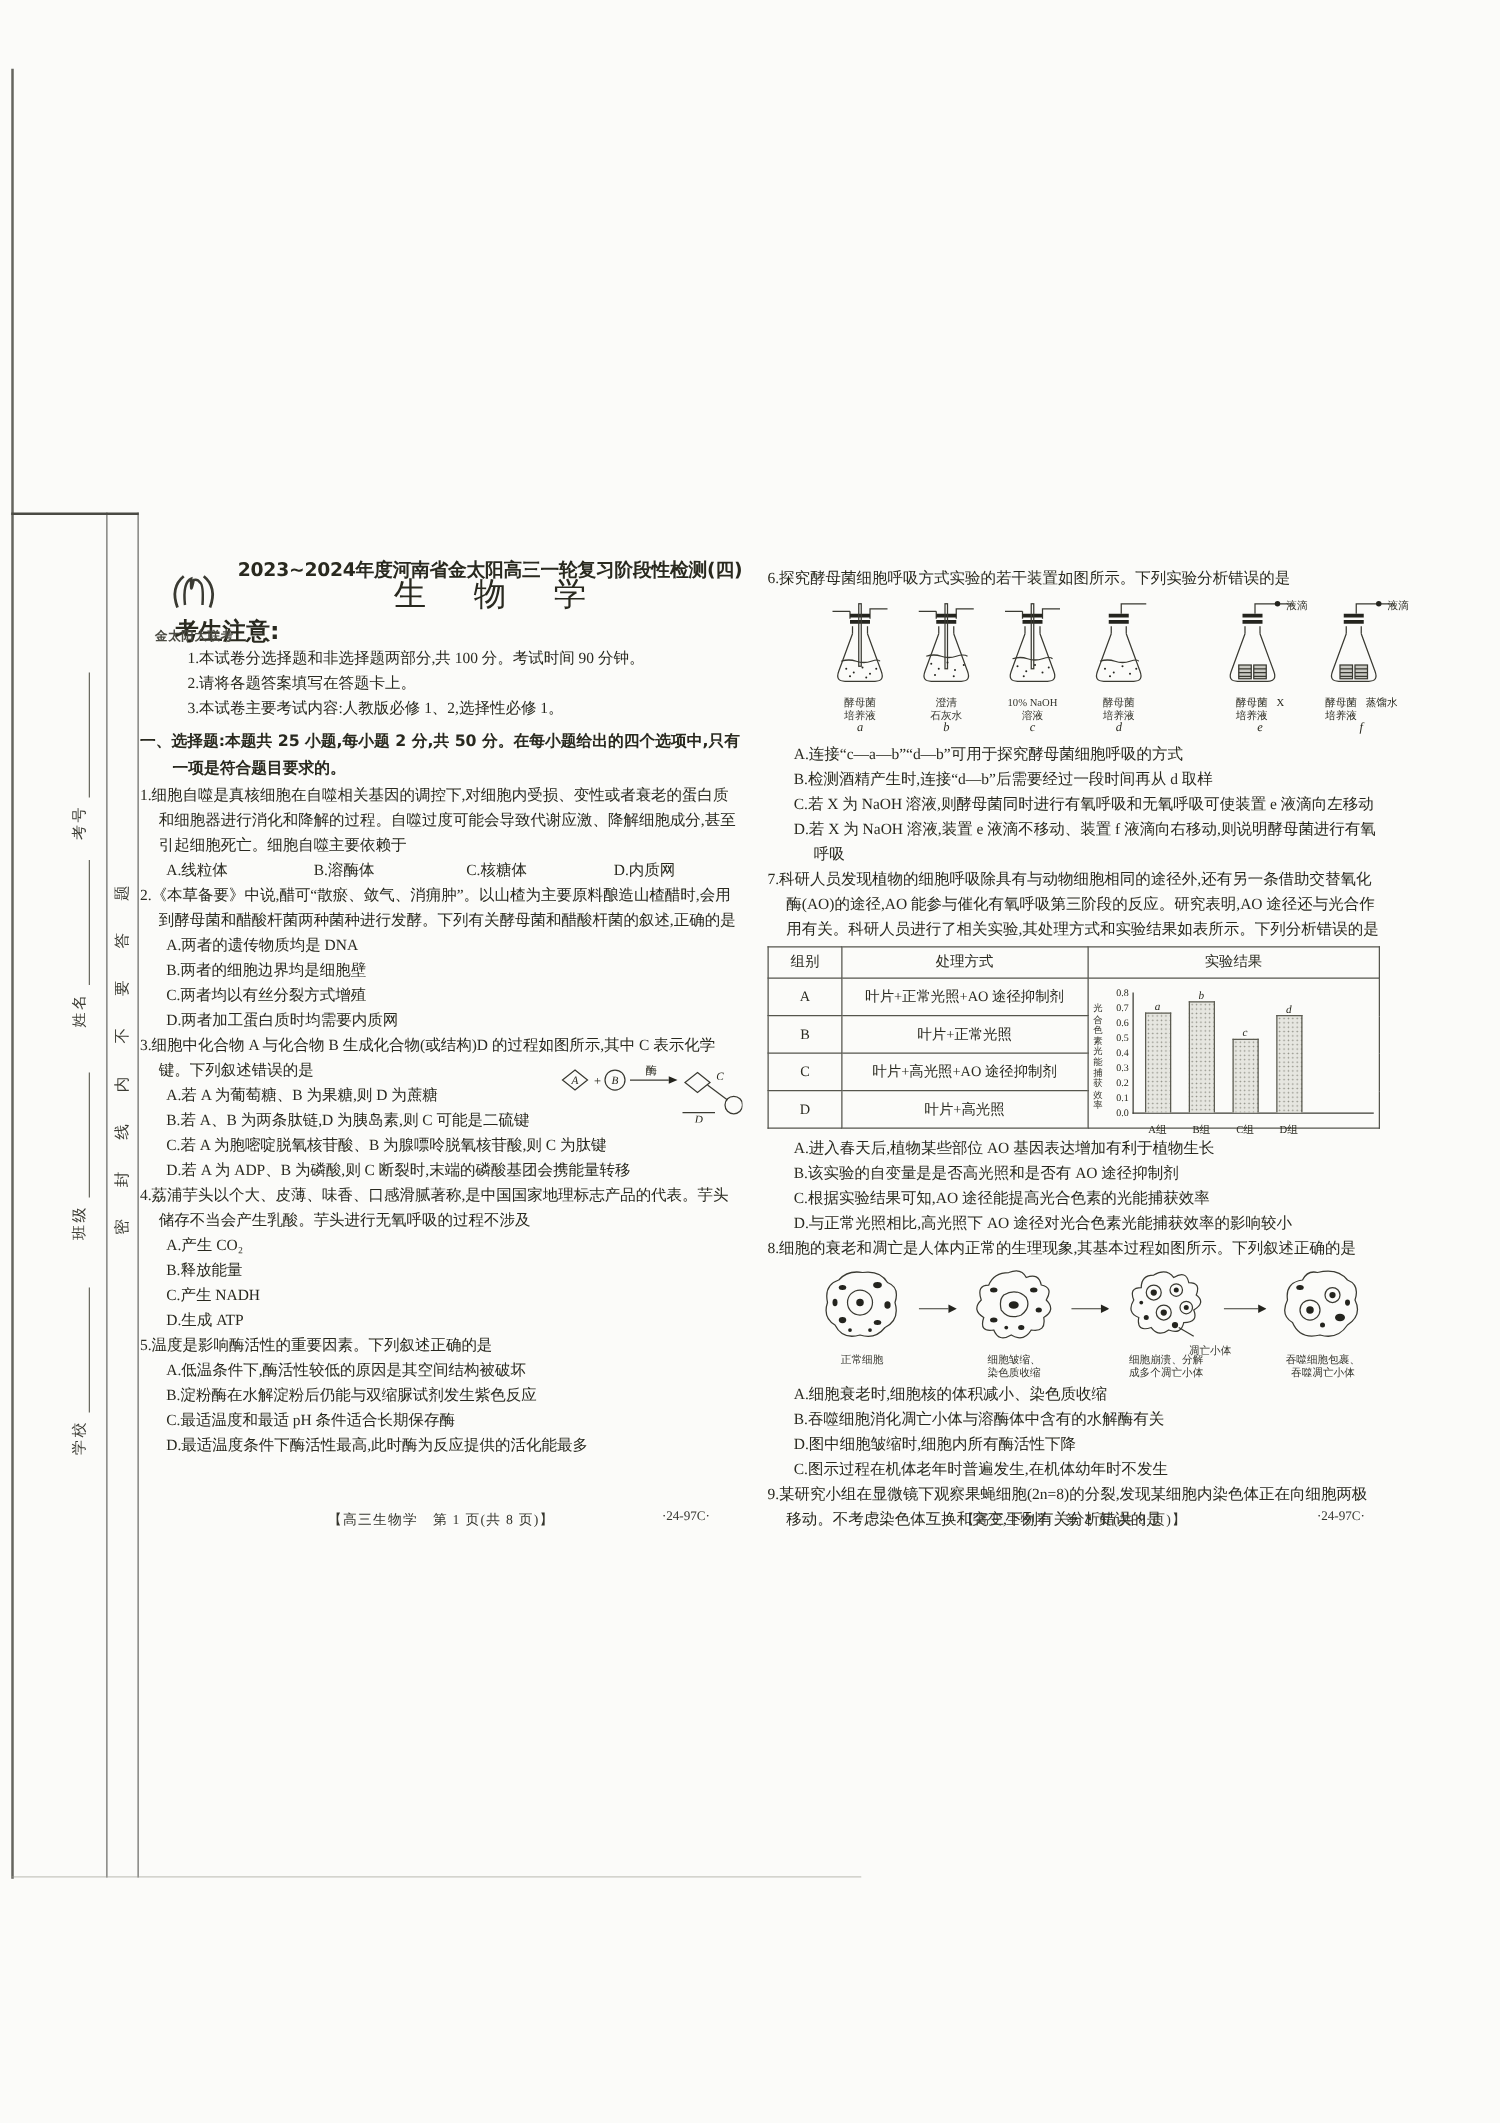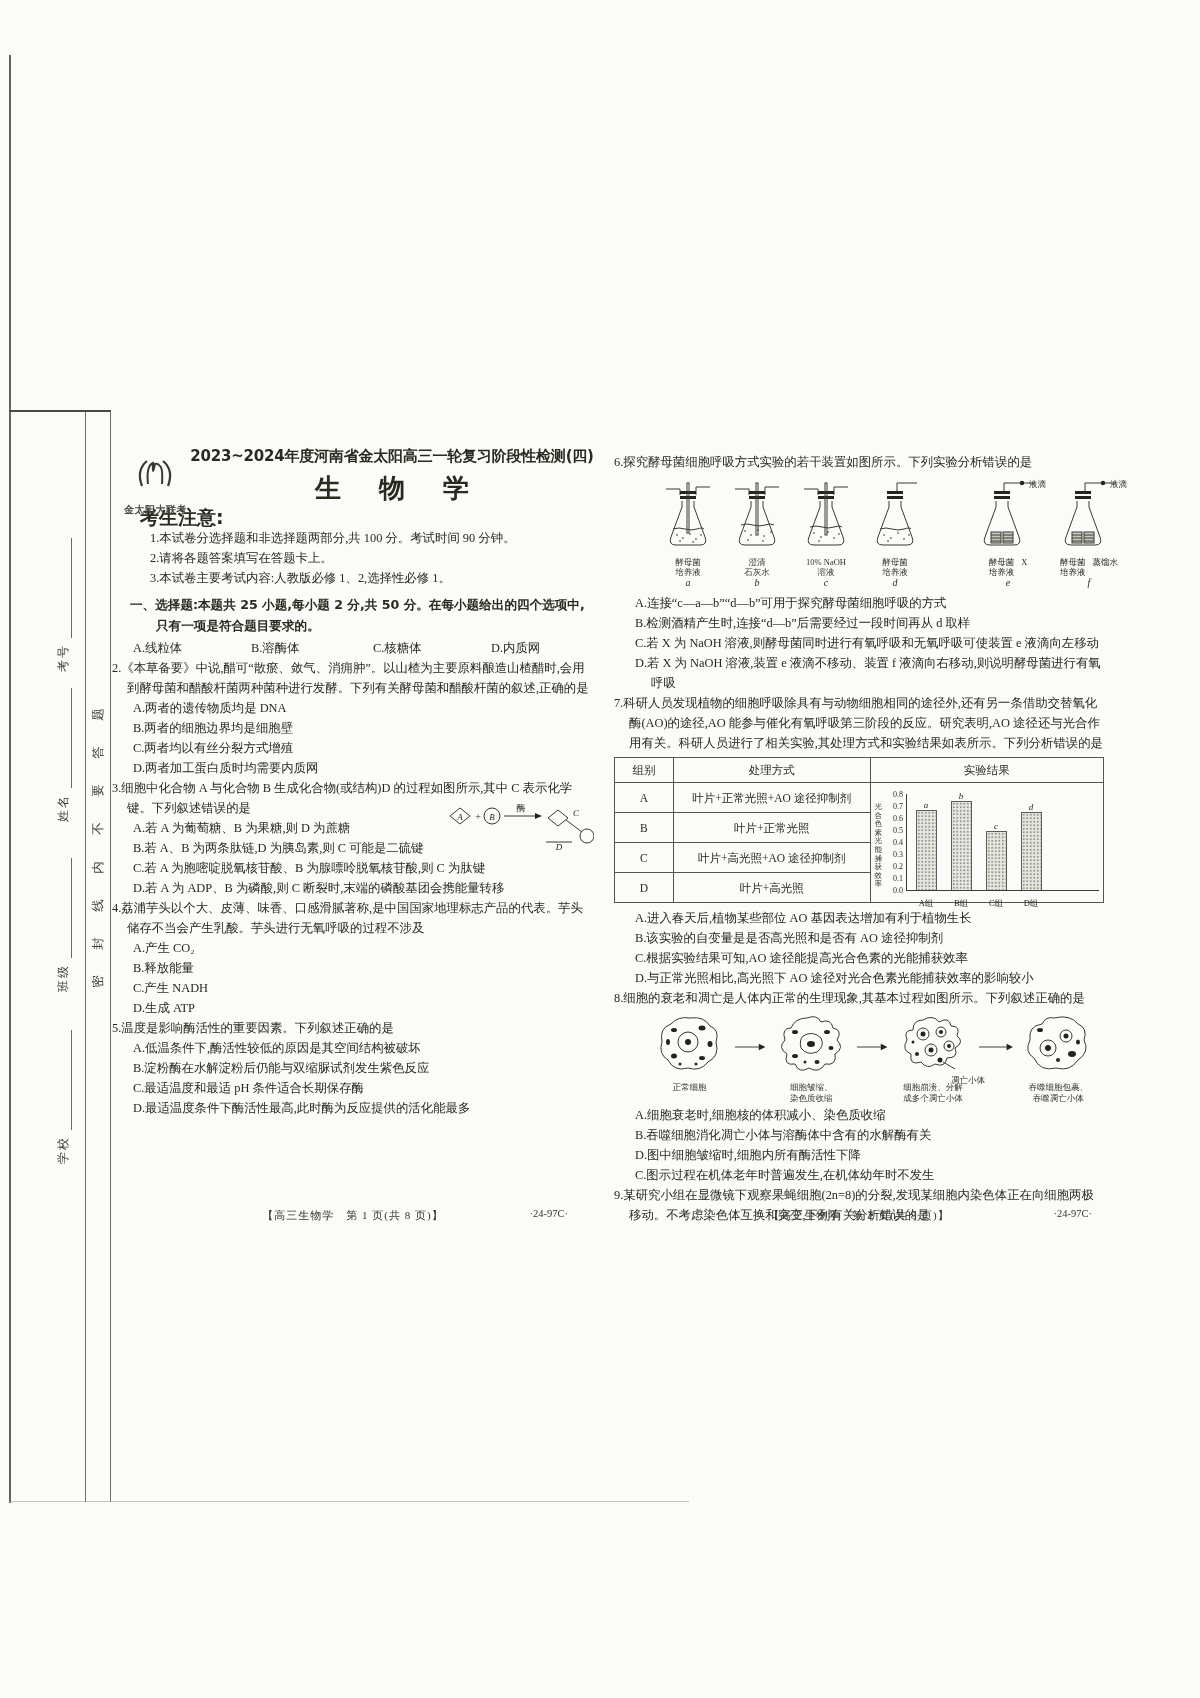--- a/index.html
+++ b/index.html
@@ -27,29 +27,29 @@
   
   .page{position:absolute;font-size:12.4px;line-height:20px;}
   #page1{left:112px;top:446px;width:482px;}
   #page2{left:614px;top:452px;width:490px;}
   
   .hdr{position:relative;margin-bottom:8px;}
   .logo{position:absolute;left:12px;top:8px;width:62px;text-align:center;color:#4a4a42;}
   .logo-text{font-family:"DejaVu Sans","Liberation Sans",sans-serif;font-size:10px;font-weight:bold;letter-spacing:0.5px;white-space:nowrap;}
   .titles{margin-left:78px;text-align:center;}
   .title1{font-family:"DejaVu Sans","Liberation Sans",sans-serif;font-weight:bold;font-size:15px;letter-spacing:-0.2px;white-space:nowrap;text-align:center;}
-  .title2{font-family:"DejaVu Sans","Liberation Sans",sans-serif;font-weight:bold;font-size:26px;margin-top:12px;}
+  .title2{font-family:"DejaVu Sans","Liberation Sans",sans-serif;font-weight:normal;font-size:26px;margin-top:0;}
   .title2 span{letter-spacing:38px;margin-right:-38px;}
   
   .notice{margin:8px 0 6px 28px;}
   .notice-title{font-family:"DejaVu Sans","Liberation Sans",sans-serif;font-weight:bold;font-size:19px;line-height:22px;}
   .notice-item{margin-left:10px;line-height:20px;}
   
   .sect{font-family:"DejaVu Sans","Liberation Sans",sans-serif;font-weight:bold;font-size:12.6px;line-height:21px;
-        text-indent:-26px;padding-left:44px;margin:6px 0 2px 0;}
+        text-indent:-26px;padding-left:26px;margin:6px 0 2px 0;}
   
   .q{position:relative;margin:0;}
   .stem{text-indent:-15px;padding-left:15px;}
   .opts{margin-left:21px;}
   .opt{text-indent:-16px;padding-left:16px;}
   .optrow{display:flex;margin-left:21px;}
   .optrow span:nth-child(1){width:118px;}
   .optrow span:nth-child(2){width:122px;}
   .optrow span:nth-child(3){width:118px;}
   
@@ -158,20 +158,21 @@
   <div class="notice">
     <div class="notice-title">考生注意:</div>
     <div class="notice-item">1.本试卷分选择题和非选择题两部分,共 100 分。考试时间 90 分钟。</div>
     <div class="notice-item">2.请将各题答案填写在答题卡上。</div>
     <div class="notice-item">3.本试卷主要考试内容:人教版必修 1、2,选择性必修 1。</div>
   </div>
 
   <div class="sect">一、选择题:本题共 25 小题,每小题 2 分,共 50 分。在每小题给出的四个选项中,只有一项是符合题目要求的。</div>
 
   <div class="q">
+    <div class="stem">1.细胞自噬是真核细胞在自噬相关基因的调控下,对细胞内受损、变性或者衰老的蛋白质和细胞器进行消化和降解的过程。自噬过度可能会导致代谢应激、降解细胞成分,甚至引起细胞死亡。细胞自噬主要依赖于</div>
     <div class="optrow">
       <span>A.线粒体</span>
       <span>B.溶酶体</span>
       <span>C.核糖体</span>
       <span>D.内质网</span>
     </div>
   </div>
 
   <div class="q">
     <div class="stem">2.《本草备要》中说,醋可“散瘀、敛气、消痈肿”。以山楂为主要原料酿造山楂醋时,会用到酵母菌和醋酸杆菌两种菌种进行发酵。下列有关酵母菌和醋酸杆菌的叙述,正确的是</div>

